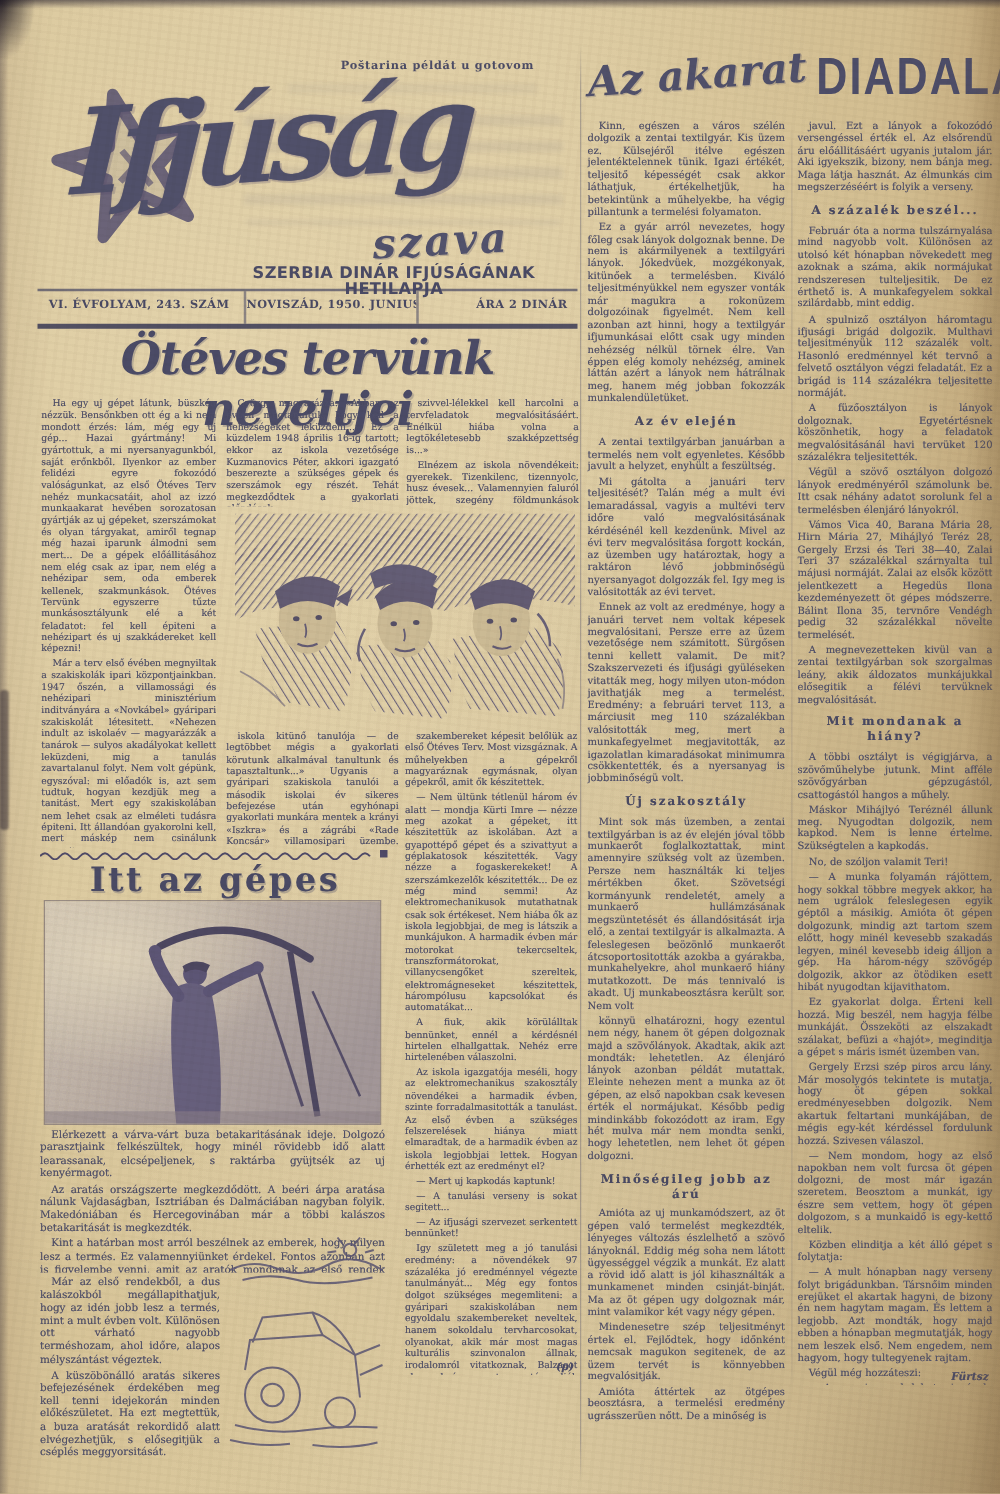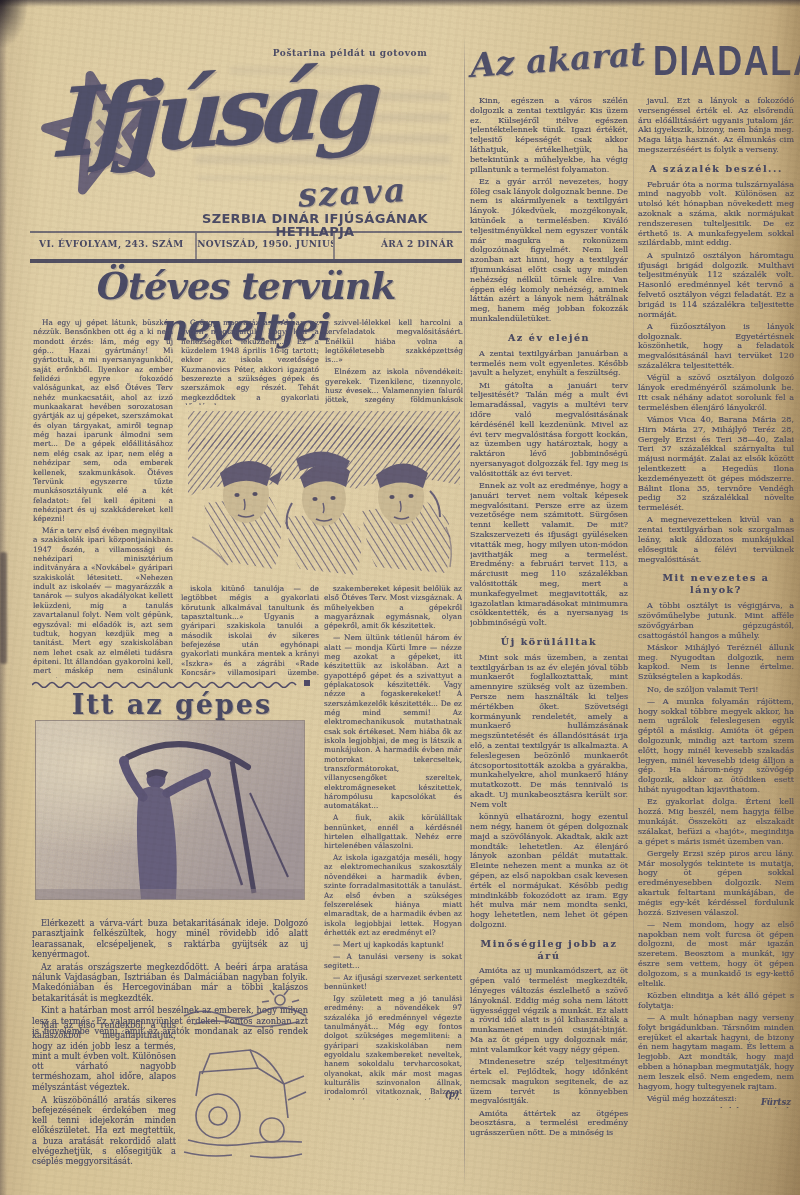--- a/index.html
+++ b/index.html
@@ -45,21 +45,21 @@
     font:italic 700 37px/1.1 "DejaVu Serif",serif;color:#4b4b66;letter-spacing:-1px;
     text-shadow:1.3px 1.3px 0 rgba(76,76,102,.28);}
   .faces{position:absolute;left:184px;top:407px;width:280px;height:172px;}
   
   .hbox{position:absolute;left:32px;top:680px;width:280px;height:500px;}
   .zig{display:block;}
   .box-headline{text-align:center;font:700 27px/1.1 "DejaVu Serif",serif;letter-spacing:2px;
     color:#4a4a64;margin:2px 0 3px;text-shadow:1px 1px 0 rgba(76,76,102,.3);}
   .photo{position:absolute;left:3px;top:40px;width:268px;height:178px;
     border:1px solid rgba(70,65,95,.45);}
-  .hwide{position:absolute;left:0;top:238px;width:276px;height:116px;overflow:hidden;}
+  .hwide{position:absolute;left:0;top:222px;width:276px;height:116px;overflow:hidden;}
   .hnarrow{position:absolute;left:0;top:340px;width:144px;height:150px;overflow:hidden;}
   .sketch{position:absolute;left:148px;top:308px;width:130px;height:180px;}
   
   .r-head{position:absolute;left:470px;top:40px;width:326px;height:52px;white-space:nowrap;}
   .r-script{display:inline-block;font:italic 700 33px/1 "DejaVu Serif",serif;color:#50506a;
     transform:rotate(-4deg);margin-right:8px;text-shadow:1px 1px 0 rgba(80,75,105,.25);}
   .r-caps{display:inline-block;font:700 42px/1 "Liberation Sans",sans-serif;color:#4d4d68;
     transform:scaleX(.82);transform-origin:left bottom;letter-spacing:2px;vertical-align:-4px;}
   .sig{position:absolute;right:3px;bottom:2px;font:italic 700 8.5px/1 "DejaVu Serif",serif;color:#4b4b66;}
   .vrule{position:absolute;width:1px;
@@ -270,39 +270,39 @@
   <div class="r-head">
     <span class="r-script">Az akarat</span><span class="r-caps">DIADALA</span>
   </div>
   <div class="txt c-right" style="left:470px;top:96px;width:158px;height:1062px;">
       <p class="para">Kinn, egészen a város szélén dolgozik a zentai textilgyár. Kis üzem ez. Külsejéről itélve egészen jelentéktelennek tünik. Igazi értékét, teljesitő képességét csak akkor láthatjuk, értékelhetjük, ha betekintünk a műhelyekbe, ha végig pillantunk a termelési folyamaton.</p>
       <p class="para">Ez a gyár arról nevezetes, hogy főleg csak lányok dolgoznak benne. De nem is akármilyenek a textilgyári lányok. Jókedvüek, mozgékonyak, kitünőek a termelésben. Kiváló teljesitményükkel nem egyszer vonták már magukra a rokonüzem dolgozóinak figyelmét. Nem kell azonban azt hinni, hogy a textilgyár ifjumunkásai előtt csak ugy minden nehézség nélkül törnek élre. Van éppen elég komoly nehézség, aminek láttán azért a lányok nem hátrálnak meg, hanem még jobban fokozzák munkalendületüket.</p>
       <h3 class="subhead">Az év elején</h3>
       <p class="para">A zentai textilgyárban januárban a termelés nem volt egyenletes. Később javult a helyzet, enyhült a feszültség.</p>
       <p class="para">Mi gátolta a januári terv teljesitését? Talán még a mult évi lemaradással, vagyis a multévi terv időre való megvalósitásának kérdésénél kell kezdenünk. Mivel az évi terv megvalósitása forgott kockán, az üzemben ugy határoztak, hogy a raktáron lévő jobbminőségü nyersanyagot dolgozzák fel. Igy meg is valósitották az évi tervet.</p>
       <p class="para">Ennek az volt az eredménye, hogy a januári tervet nem voltak képesek megvalósitani. Persze erre az üzem vezetősége nem számitott. Sürgősen tenni kellett valamit. De mit? Szakszervezeti és ifjusági gyüléseken vitatták meg, hogy milyen uton-módon javithatják meg a termelést. Eredmény: a februári tervet 113, a márciusit meg 110 százalékban valósitották meg, mert a munkafegyelmet megjavitották, az igazolatlan kimaradásokat minimumra csökkentették, és a nyersanyag is jobbminőségü volt.</p>
-      <h3 class="subhead">Új körülálltak</h3>
+      <h3 class="subhead">Új szakosztály</h3>
       <p class="para">Mint sok más üzemben, a zentai textilgyárban is az év elején jóval több munkaerőt foglalkoztattak, mint amennyire szükség volt az üzemben. Persze nem használták ki teljes mértékben őket. Szövetségi kormányunk rendeletét, amely a munkaerő hullámzásának megszüntetését és állandósitását irja elő, a zentai textilgyár is alkalmazta. A feleslegesen beözönlő munkaerőt átcsoportositották azokba a gyárakba, munkahelyekre, ahol munkaerő hiány mutatkozott. De más tennivaló is akadt. Uj munkabeosztásra került sor. Nem volt</p>
       <p class="para">könnyü elhatározni, hogy ezentul nem négy, hanem öt gépen dolgoznak majd a szövőlányok. Akadtak, akik azt mondták: lehetetlen. Az élenjáró lányok azonban példát mutattak. Eleinte nehezen ment a munka az öt gépen, az első napokban csak kevesen érték el normájukat. Később pedig mindinkább fokozódott az iram. Egy hét mulva már nem mondta senki, hogy lehetetlen, nem lehet öt gépen dolgozni.</p>
       <h3 class="subhead">Minőségileg jobb az árú</h3>
       <p class="para">Amióta az uj munkamódszert, az öt gépen való termelést megkezdték, lényeges változás észlelhető a szövő lányoknál. Eddig még soha nem látott ügyességgel végzik a munkát. Ez alatt a rövid idő alatt is jól kihasználták a munkamenet minden csinját-binját. Ma az öt gépen ugy dolgoznak már, mint valamikor két vagy négy gépen.</p>
       <p class="para">Mindenesetre szép teljesitményt értek el. Fejlődtek, hogy időnként nemcsak magukon segitenek, de az üzem tervét is könnyebben megvalósitják.</p>
       <p class="para">Amióta áttértek az ötgépes beosztásra, a termelési eredmény ugrásszerüen nőtt. De a minőség is</p>
     </div>
   <div class="txt c-right" style="left:638px;top:96px;width:156px;height:1012px;position:absolute;">
     <span class="sig">Fürtsz</span>
   <p class="para">javul. Ezt a lányok a fokozódó versengéssel érték el. Az elsőrendü áru előállitásáért ugyanis jutalom jár. Aki igyekszik, bizony, nem bánja meg. Maga látja hasznát. Az élmunkás cim megszerzéséért is folyik a verseny.</p>
       <h3 class="subhead">A százalék beszél...</h3>
       <p class="para">Február óta a norma tulszárnyalása mind nagyobb volt. Különösen az utolsó két hónapban növekedett meg azoknak a száma, akik normájukat rendszeresen tulteljesitik. De ez érthető is. A munkafegyelem sokkal szilárdabb, mint eddig.</p>
       <p class="para">A spulniző osztályon háromtagu ifjusági brigád dolgozik. Multhavi teljesitményük 112 százalék volt. Hasonló eredménnyel két tervnő a felvető osztályon végzi feladatát. Ez a brigád is 114 százalékra teljesitette normáját.</p>
       <p class="para">A füzőosztályon is lányok dolgoznak. Egyetértésnek köszönhetik, hogy a feladatok megvalósitásánál havi tervüket 120 százalékra teljesitették.</p>
       <p class="para">Végül a szövő osztályon dolgozó lányok eredményéről számolunk be. Itt csak néhány adatot sorolunk fel a termelésben élenjáró lányokról.</p>
       <p class="para">Vámos Vica 40, Barana Mária 28, Hirn Mária 27, Mihájlyó Teréz 28, Gergely Erzsi és Teri 38—40, Zalai Teri 37 százalékkal szárnyalta tul májusi normáját. Zalai az elsők között jelentkezett a Hegedüs Ilona kezdeményezett öt gépes módszerre. Bálint Ilona 35, tervnőre Vendégh pedig 32 százalékkal növelte termelését.</p>
       <p class="para">A megnevezetteken kivül van a zentai textilgyárban sok szorgalmas leány, akik áldozatos munkájukkal elősegitik a félévi tervüknek megvalósitását.</p>
-      <h3 class="subhead">Mit nevezetes a lányok?</h3>
+      <h3 class="subhead">Mit mondanak a hiány?</h3>
       <p class="para">A többi osztályt is végigjárva, a szövőműhelybe jutunk. Mint afféle szövőgyárban gépzugástól, csattogástól hangos a műhely.</p>
       <p class="para">Máskor Mihájlyó Teréznél állunk meg. Nyugodtan dolgozik, nem kapkod. Nem is lenne értelme. Szükségtelen a kapkodás.</p>
       <p class="para">No, de szóljon valamit Teri!</p>
       <p class="para">— A munka folyamán rájöttem, hogy sokkal többre megyek akkor, ha nem ugrálok feleslegesen egyik géptől a másikig. Amióta öt gépen dolgozunk, mindig azt tartom szem előtt, hogy minél kevesebb szakadás legyen, minél kevesebb ideig álljon a gép. Ha három-négy szövőgép dolgozik, akkor az ötödiken esett hibát nyugodtan kijavithatom.</p>
       <p class="para">Ez gyakorlat dolga. Érteni kell hozzá. Mig beszél, nem hagyja félbe munkáját. Összeköti az elszakadt szálakat, befüzi a «hajót», meginditja a gépet s máris ismét üzemben van.</p>
       <p class="para">Gergely Erzsi szép piros arcu lány. Már mosolygós tekintete is mutatja, hogy öt gépen sokkal eredményesebben dolgozik. Nem akartuk feltartani munkájában, de mégis egy-két kérdéssel fordulunk hozzá. Szivesen válaszol.</p>
       <p class="para">— Nem mondom, hogy az első napokban nem volt furcsa öt gépen dolgozni, de most már igazán szeretem. Beosztom a munkát, igy észre sem vettem, hogy öt gépen dolgozom, s a munkaidő is egy-kettő eltelik.</p>
       <p class="para">Közben elinditja a két álló gépet s folytatja:</p>
       <p class="para">— A mult hónapban nagy verseny folyt brigádunkban. Társnőim minden erejüket el akartak hagyni, de bizony én nem hagytam magam. És lettem a legjobb. Azt mondták, hogy majd ebben a hónapban megmutatják, hogy nem leszek első. Nem engedem, nem hagyom, hogy tultegyenek rajtam.</p>
       <p class="para">Végül még hozzáteszi:</p>

